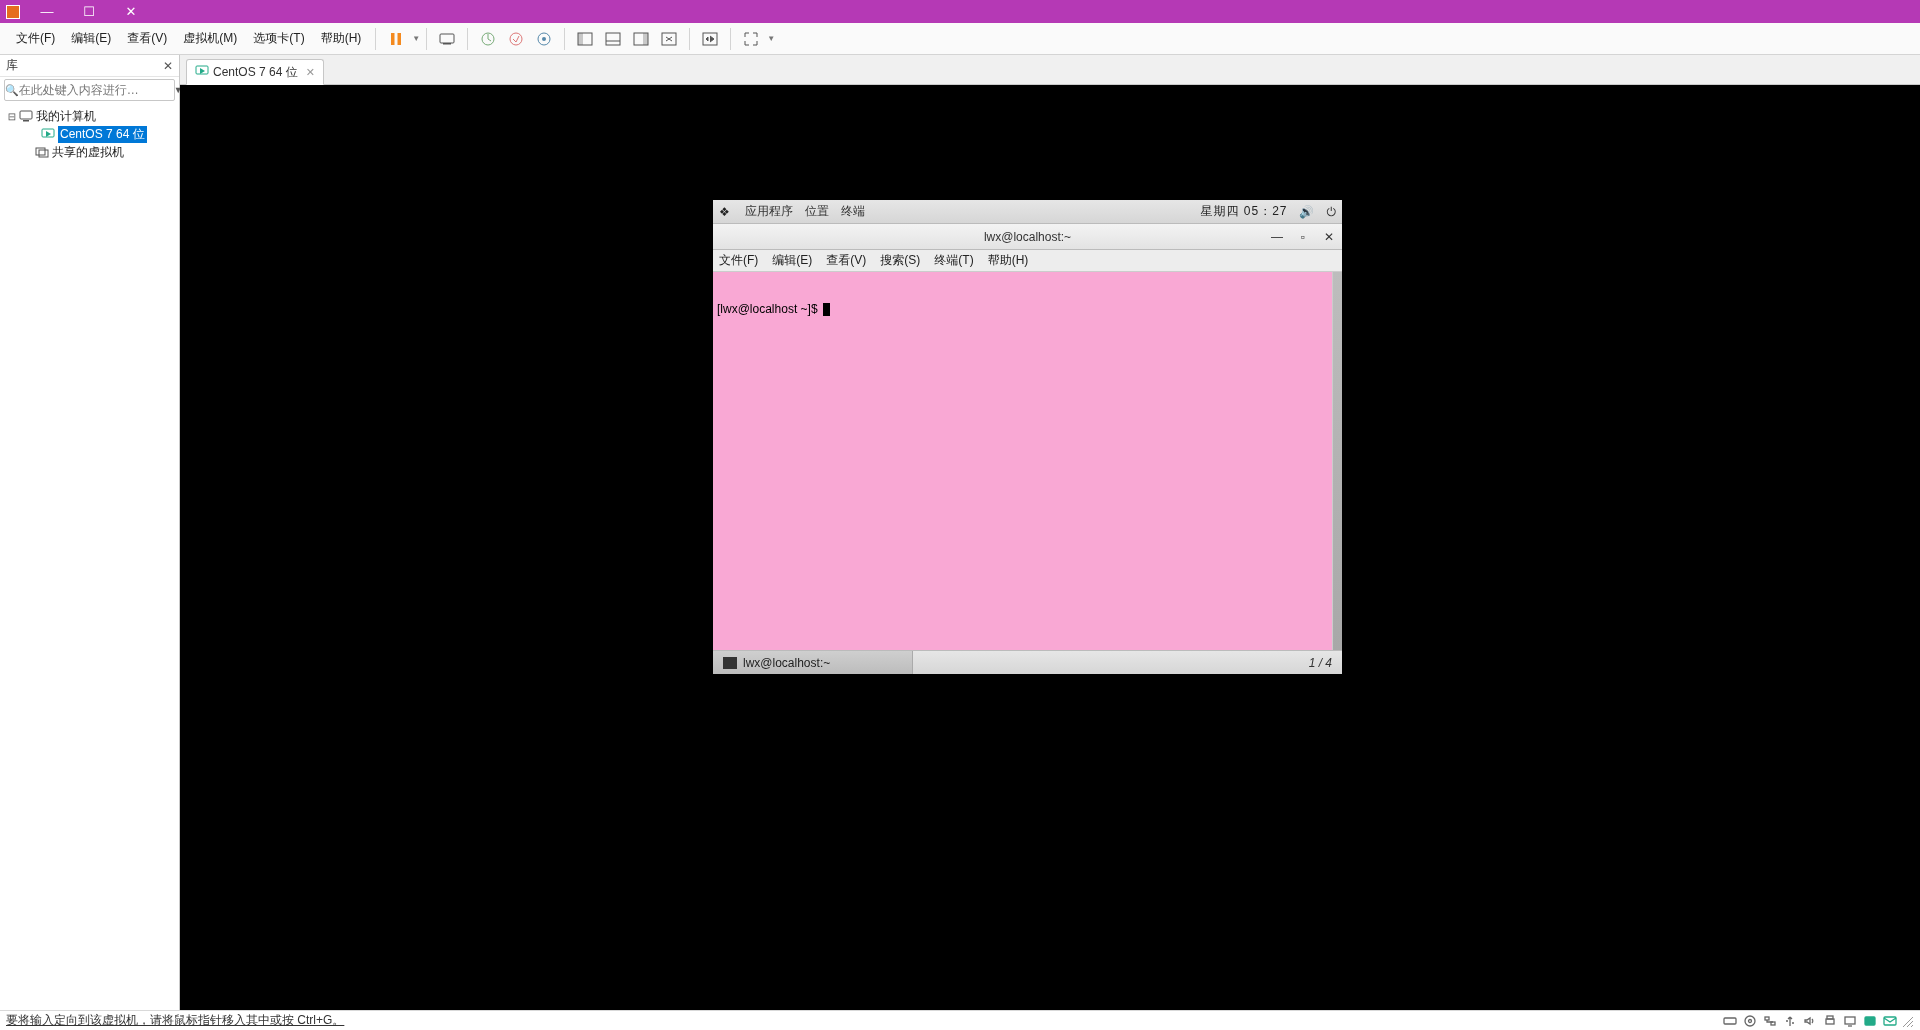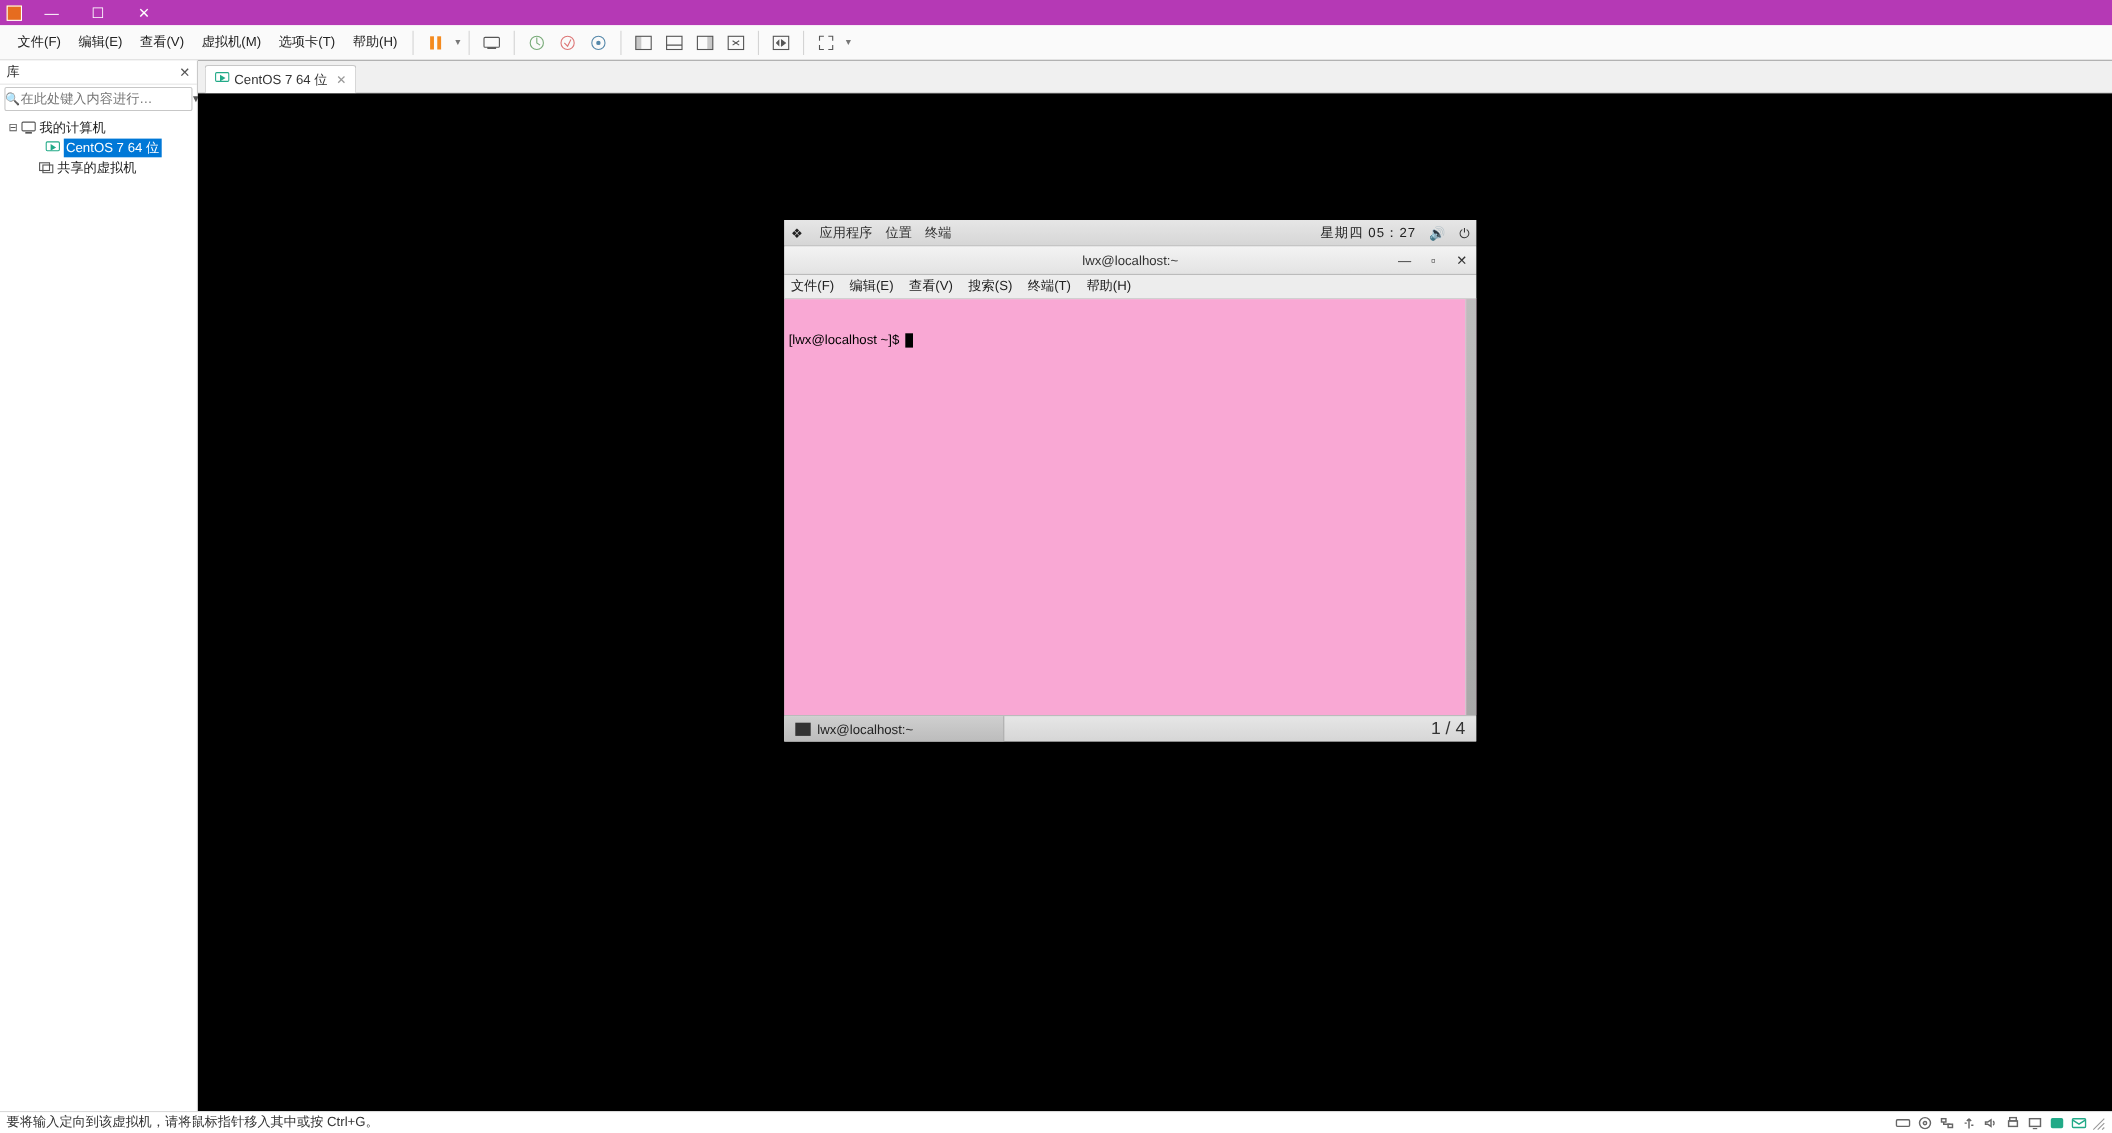--- a/index.html
+++ b/index.html
@@ -66,25 +66,25 @@
   .term-body { height: calc(100% - 24px - 26px - 22px - 24px); background: #f9a8d4; font-family: "DejaVu Sans Mono","Consolas",monospace; font-size: 12px; color:#000; padding: 2px 4px; position:relative; white-space: pre;}
   .term-body .prompt-line { display:flex; align-items:center; }
   .term-body .cursor { display:inline-block; width:7px; height:13px; background:#000; margin-left:2px;}
   .term-scroll { position:absolute; right:0; top:0; width:10px; height:100%; background:#eee; border-left:1px solid #ccc;}
   .term-scroll .thumb { width:100%; height:100%; background: linear-gradient(#bdbdbd,#a8a8a8);}
 
   .gnome-task { height:24px; background: linear-gradient(#e6e6e6,#d6d6d6); border-top:1px solid #bbb; display:flex; align-items:center; font-size:12px; color:#222;}
   .gnome-task .task-btn { height:100%; background: linear-gradient(#cfcfcf,#bcbcbc); border-right:1px solid #aaa; display:flex; align-items:center; padding:0 10px; gap:6px; cursor:pointer; min-width:200px;}
   .gnome-task .task-btn .ticon2 { width:14px; height:12px; background:#333;}
   .gnome-task .spacer { flex:1; }
-  .gnome-task .ws { padding: 0 10px; color:#333; font-size:16px;}
+  .gnome-task .ws { padding: 0 10px; color:#333; font-size:12px;font-style:italic;}
 
   
   .statusbar { height: 20px; background: #fff; border-top: 1px solid #d9d9d9; display:flex; align-items:center; font-size:12px; color:#333; padding: 0 6px;}
-  .statusbar .left { flex:1; }
+  .statusbar .left { flex:1;text-decoration:underline; }
   .statusbar .tray-icon { width:18px; height:14px; display:inline-flex; align-items:center; justify-content:center; margin:0 1px; cursor:pointer;}
   .statusbar .tray-icon svg { width:14px; height:12px; stroke:#666; fill:none; stroke-width:1.3;}
   .statusbar .tray-icon.color svg { stroke:#2a8; }
   .statusbar .tray-icon.blue svg { stroke:#2a8; fill:#2a8;}
   .statusbar .corner { width:14px; height:14px; }
 </style>
 </head>
 <body>
 
 <div class="titlebar">

